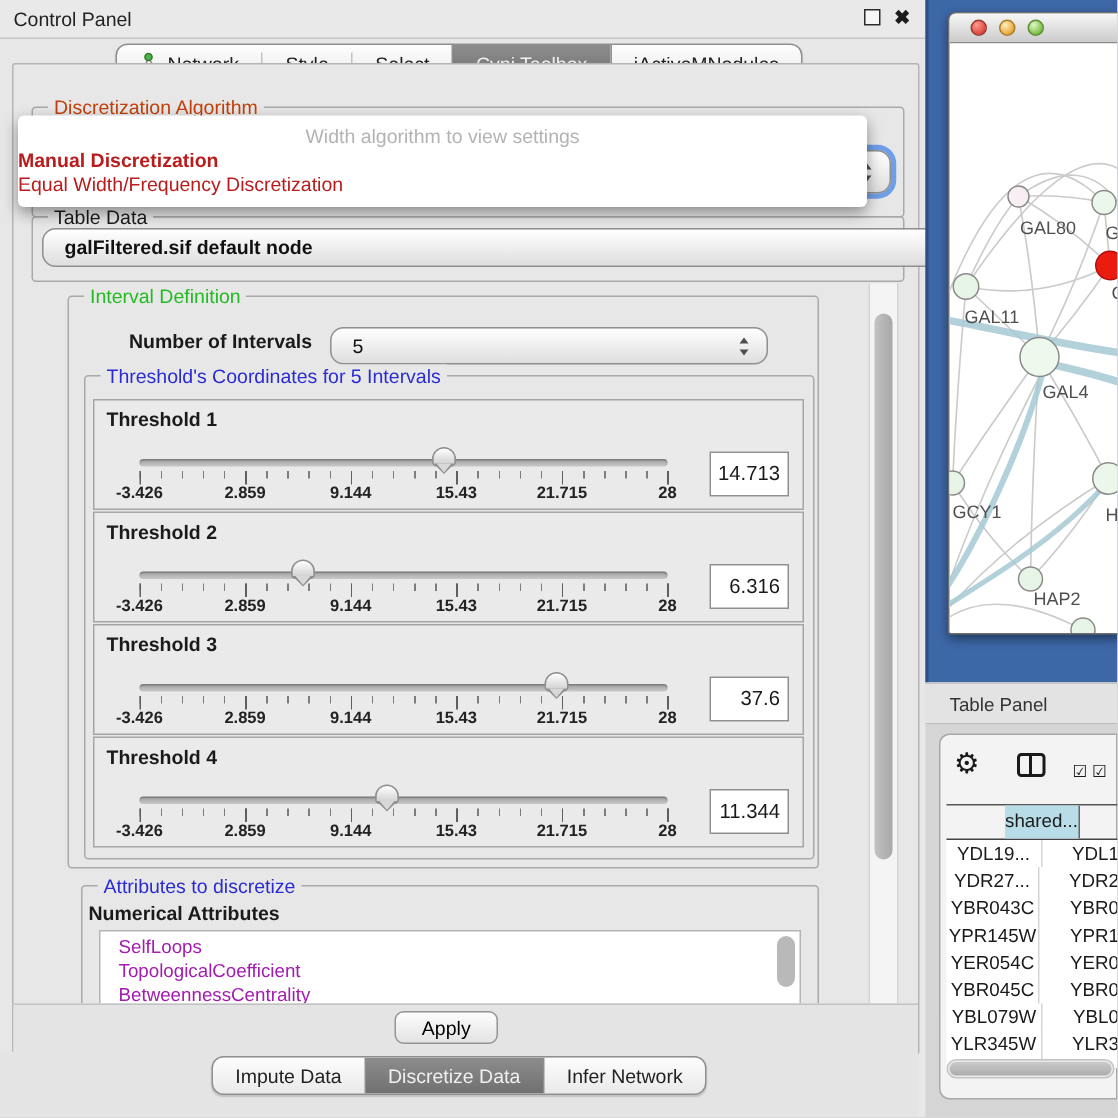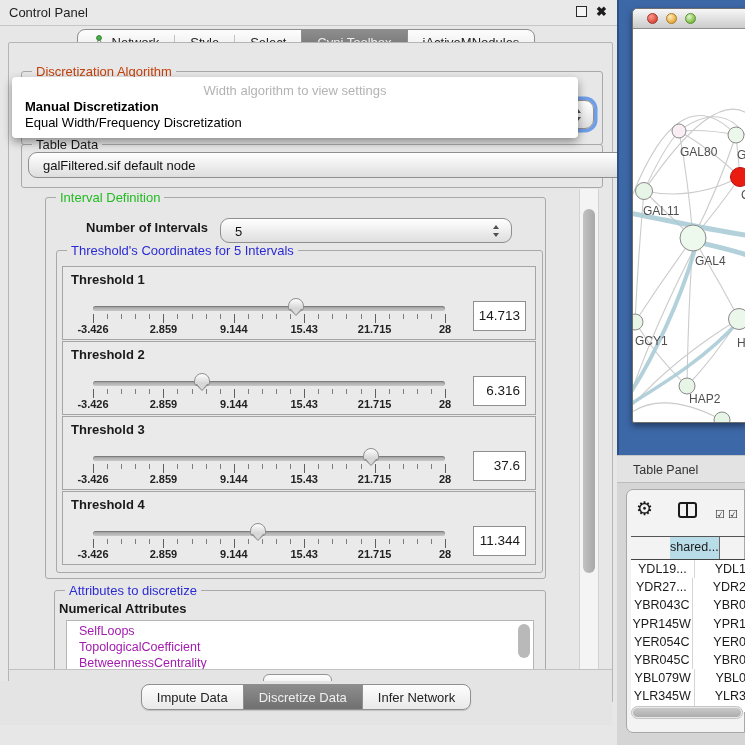--- a/index.html
+++ b/index.html
@@ -37,26 +37,26 @@
   .combo{position:absolute;background:linear-gradient(#ffffff,#dedede);border:1px solid #8f8f8f;
          border-radius:9px;box-sizing:border-box;}
   .combo-text{position:absolute;left:14px;top:50%;transform:translateY(-50%);font-size:13px;color:#111;}
   .combo-arrows{position:absolute;right:11px;top:50%;transform:translateY(-50%);width:7px;height:12px;}
   .combo-arrows:before,.combo-arrows:after{content:'';position:absolute;left:0;border-left:3.5px solid transparent;
          border-right:3.5px solid transparent;}
   .combo-arrows:before{top:0;border-bottom:4.5px solid #4f4f4f;}
   .combo-arrows:after{bottom:0;border-top:4.5px solid #4f4f4f;}
   .focus-combo{left:18px;top:57px;width:567px;height:29px;
          box-shadow:0 0 0 3.5px var(--focus-ring);}
-  .td-combo{left:6px;top:7px;width:673px;height:26px;}
+  .td-combo{left:6px;top:7px;width:673px;height:26px;font-weight:bold;}
   
   .popup{position:absolute;left:12px;top:77px;width:566px;height:61px;background:#fff;z-index:40;
          border-radius:4px;box-shadow:0 4px 10px rgba(0,0,0,.4);font-size:13px;}
   .popup-hint{text-align:center;color:#b3b3b3;padding-top:6px;height:16px;line-height:16px;}
-  .popup-item{padding-left:13px;height:16px;line-height:16px;color:#000000;}
+  .popup-item{height:16px;line-height:16px;color:#b91c1c;}
   .popup-item.bold{font-weight:bold;}
   
   .viewport{position:absolute;left:8px;top:146px;width:562px;height:480px;overflow:hidden;}
   .interval-group{left:28px;top:8px;width:499px;height:380px;}
   .noi-label{position:absolute;left:40px;top:22px;font-weight:bold;font-size:13px;}
   .noi-combo{left:174px;top:20px;width:292px;height:25px;}
   .th-group{left:10px;top:52px;width:485px;height:321px;}
   .th-stack{position:absolute;left:5px;top:15px;}
   .th-panel{position:relative;width:474px;height:74px;border:1px solid #a5a5a5;background:#eaeaea;
             box-sizing:border-box;margin-bottom:1px;}
@@ -87,21 +87,21 @@
   
   .vscroll{position:absolute;left:570px;top:146px;width:20px;height:480px;background:#f4f4f4;
            border-left:1px solid #d2d2d2;border-right:1px solid #d2d2d2;box-sizing:border-box;}
   .vthumb{position:absolute;left:3px;top:20px;width:12px;height:364px;background:linear-gradient(to right,#c2c2c2,#a8a8a8);
           border-radius:7px;}
   .apply-bar{position:absolute;left:0;top:626px;width:603px;height:33px;background:#e4e4e4;
              border-top:1px solid #c2c2c2;}
   .apply-btn{position:absolute;left:254px;top:4px;width:69px;height:22px;border:1px solid #949494;
              border-radius:6px;background:linear-gradient(#fdfdfd,#e3e3e3);font-size:13px;
              font-family:"Liberation Sans",sans-serif;}
-  .bottom-strip{position:absolute;left:0;top:681px;width:612px;height:44px;background:#e4e4e4;}
+  .bottom-strip{position:absolute;left:0;top:701px;width:612px;height:44px;background:#e4e4e4;}
   .tabrow.bottom{top:3px;}
   
   .right{position:absolute;left:617px;top:0;width:128px;height:745px;}
   .net-pane{position:absolute;left:0;top:0;width:128px;height:455px;background:var(--accent);
             border-left:2px solid #2c4f86;box-sizing:border-box;text-align:center;}
   .mac-window{position:absolute;left:13px;top:8px;width:115px;height:415px;background:#fff;
               border:1px solid #6f6f6f;border-radius:5px 0 0 2px;box-sizing:border-box;
               box-shadow:0 3px 7px rgba(0,0,0,.45);}
   .mac-titlebar{position:absolute;left:0;top:0;width:100%;height:20px;border-radius:5px 0 0 0;
               background:linear-gradient(#f7f7f7,#cbcbcb);border-bottom:1px solid #8d8d8d;

